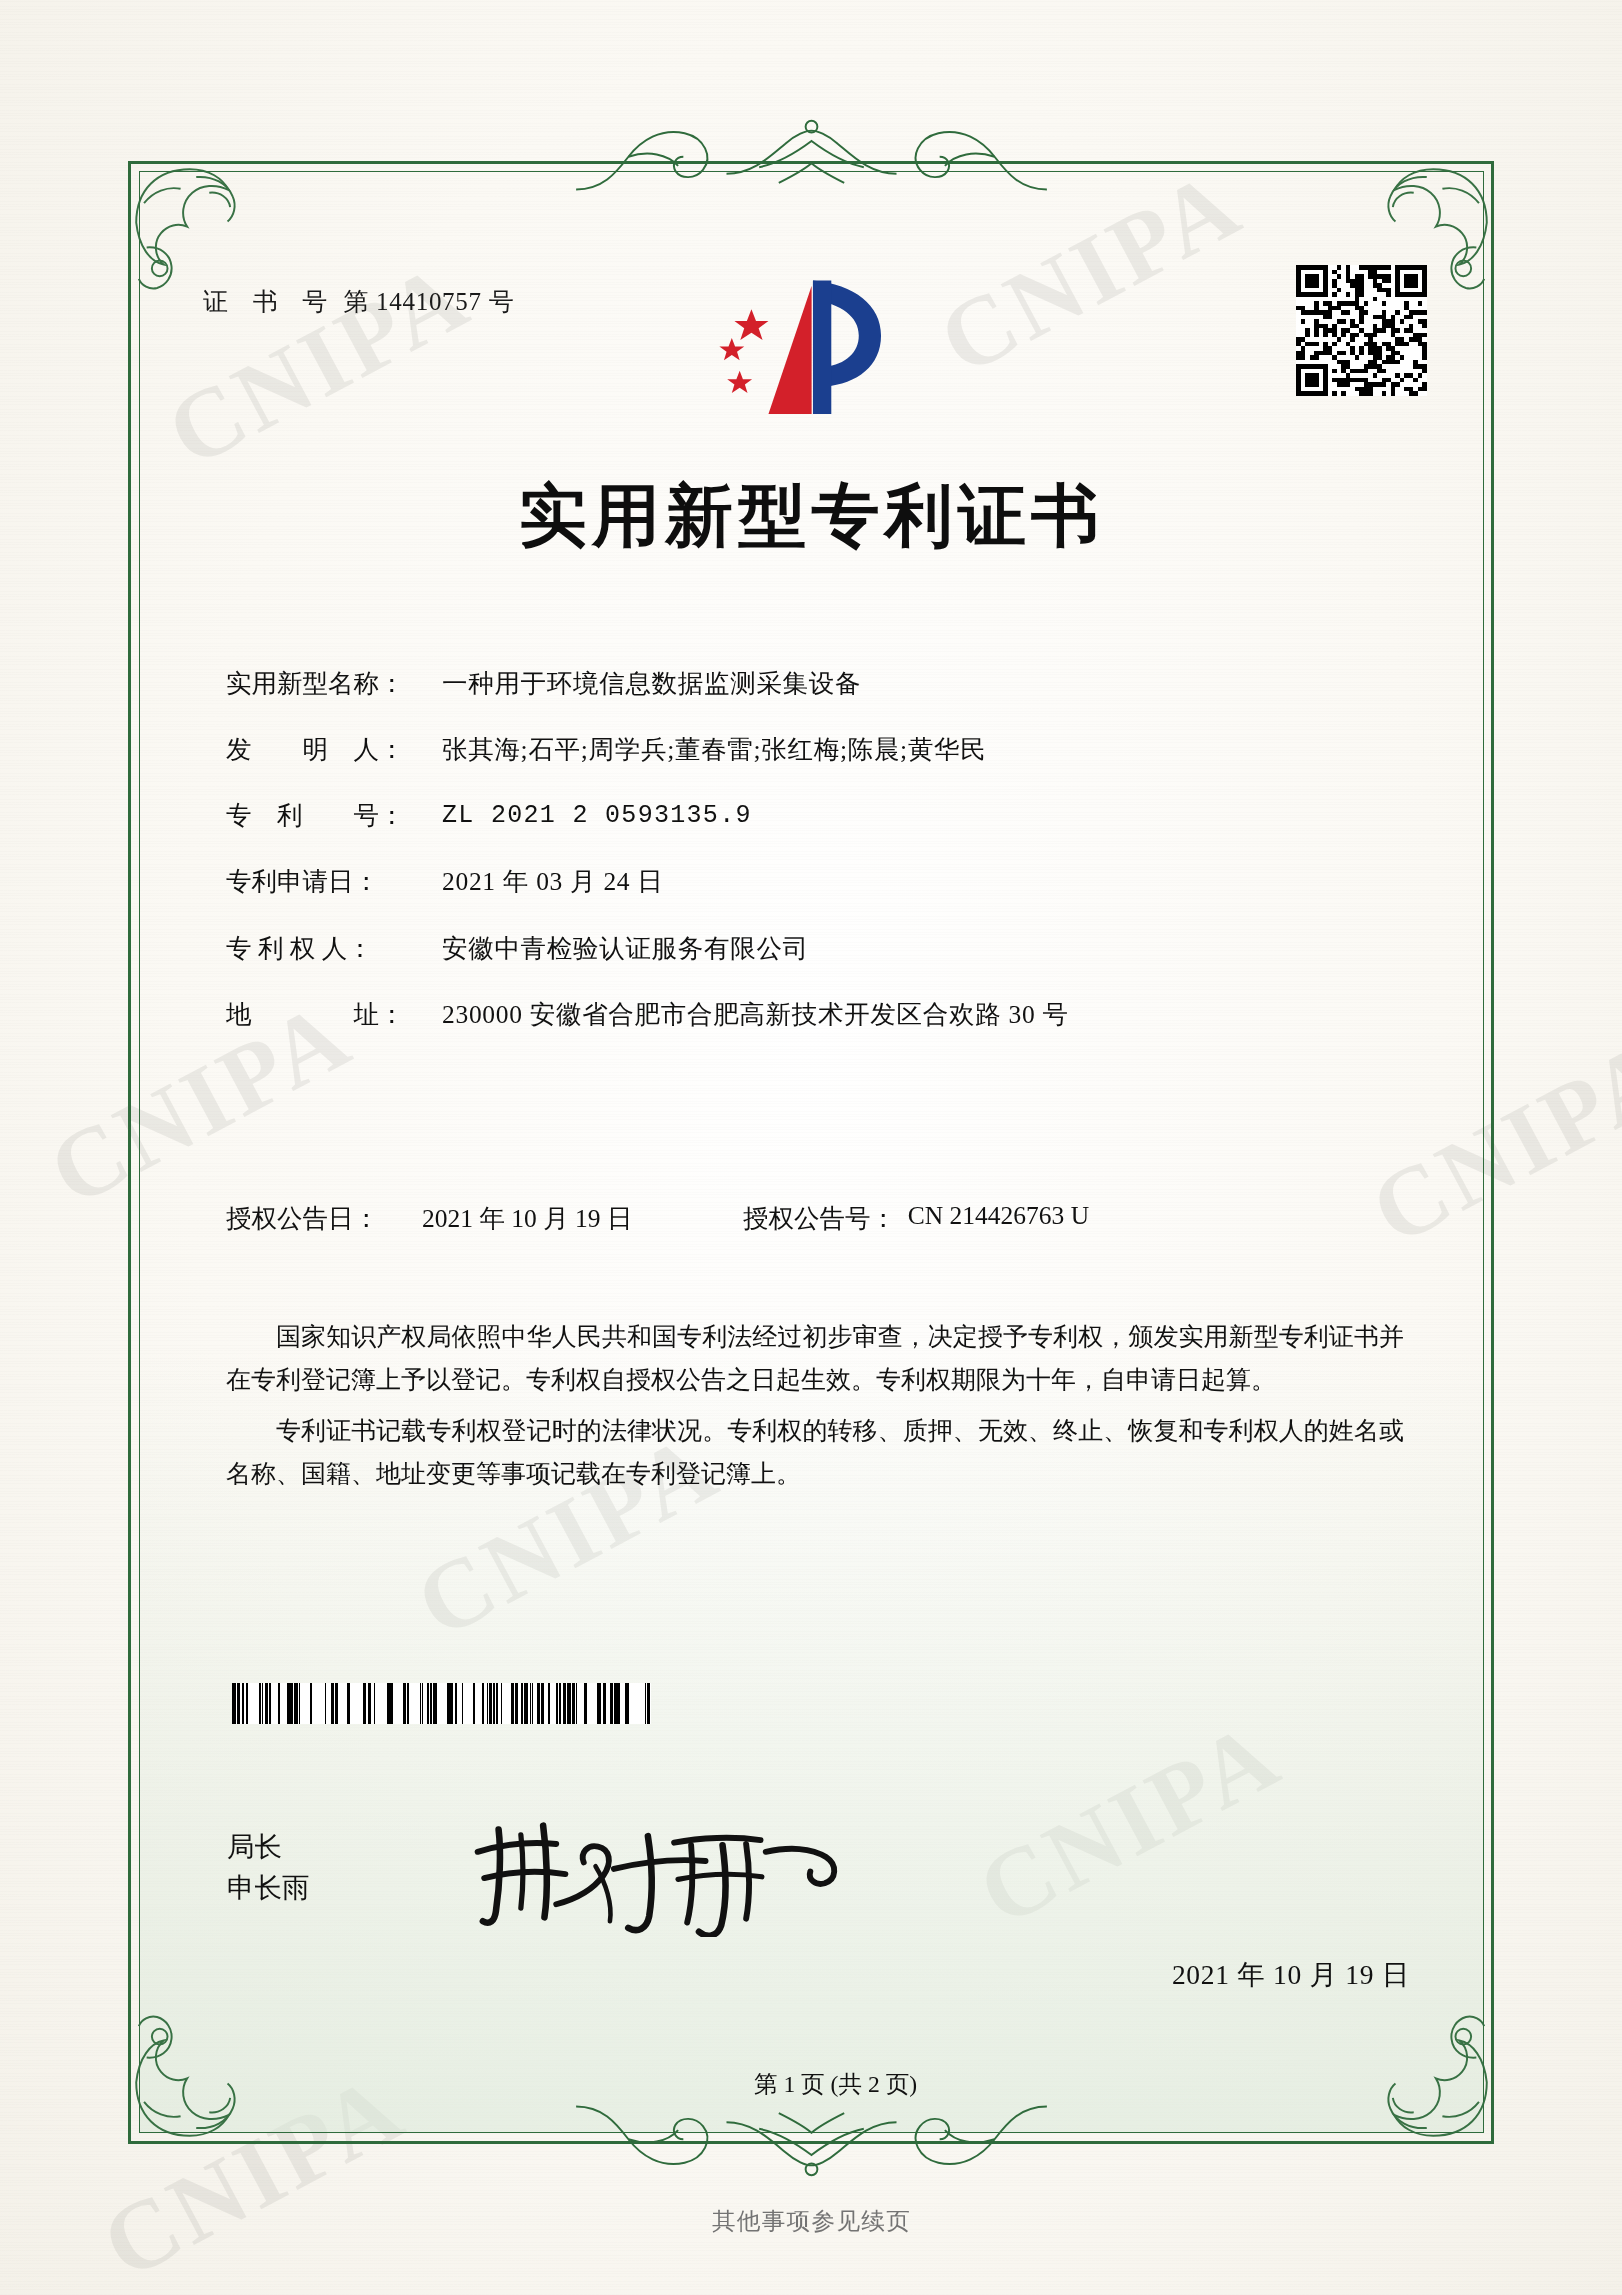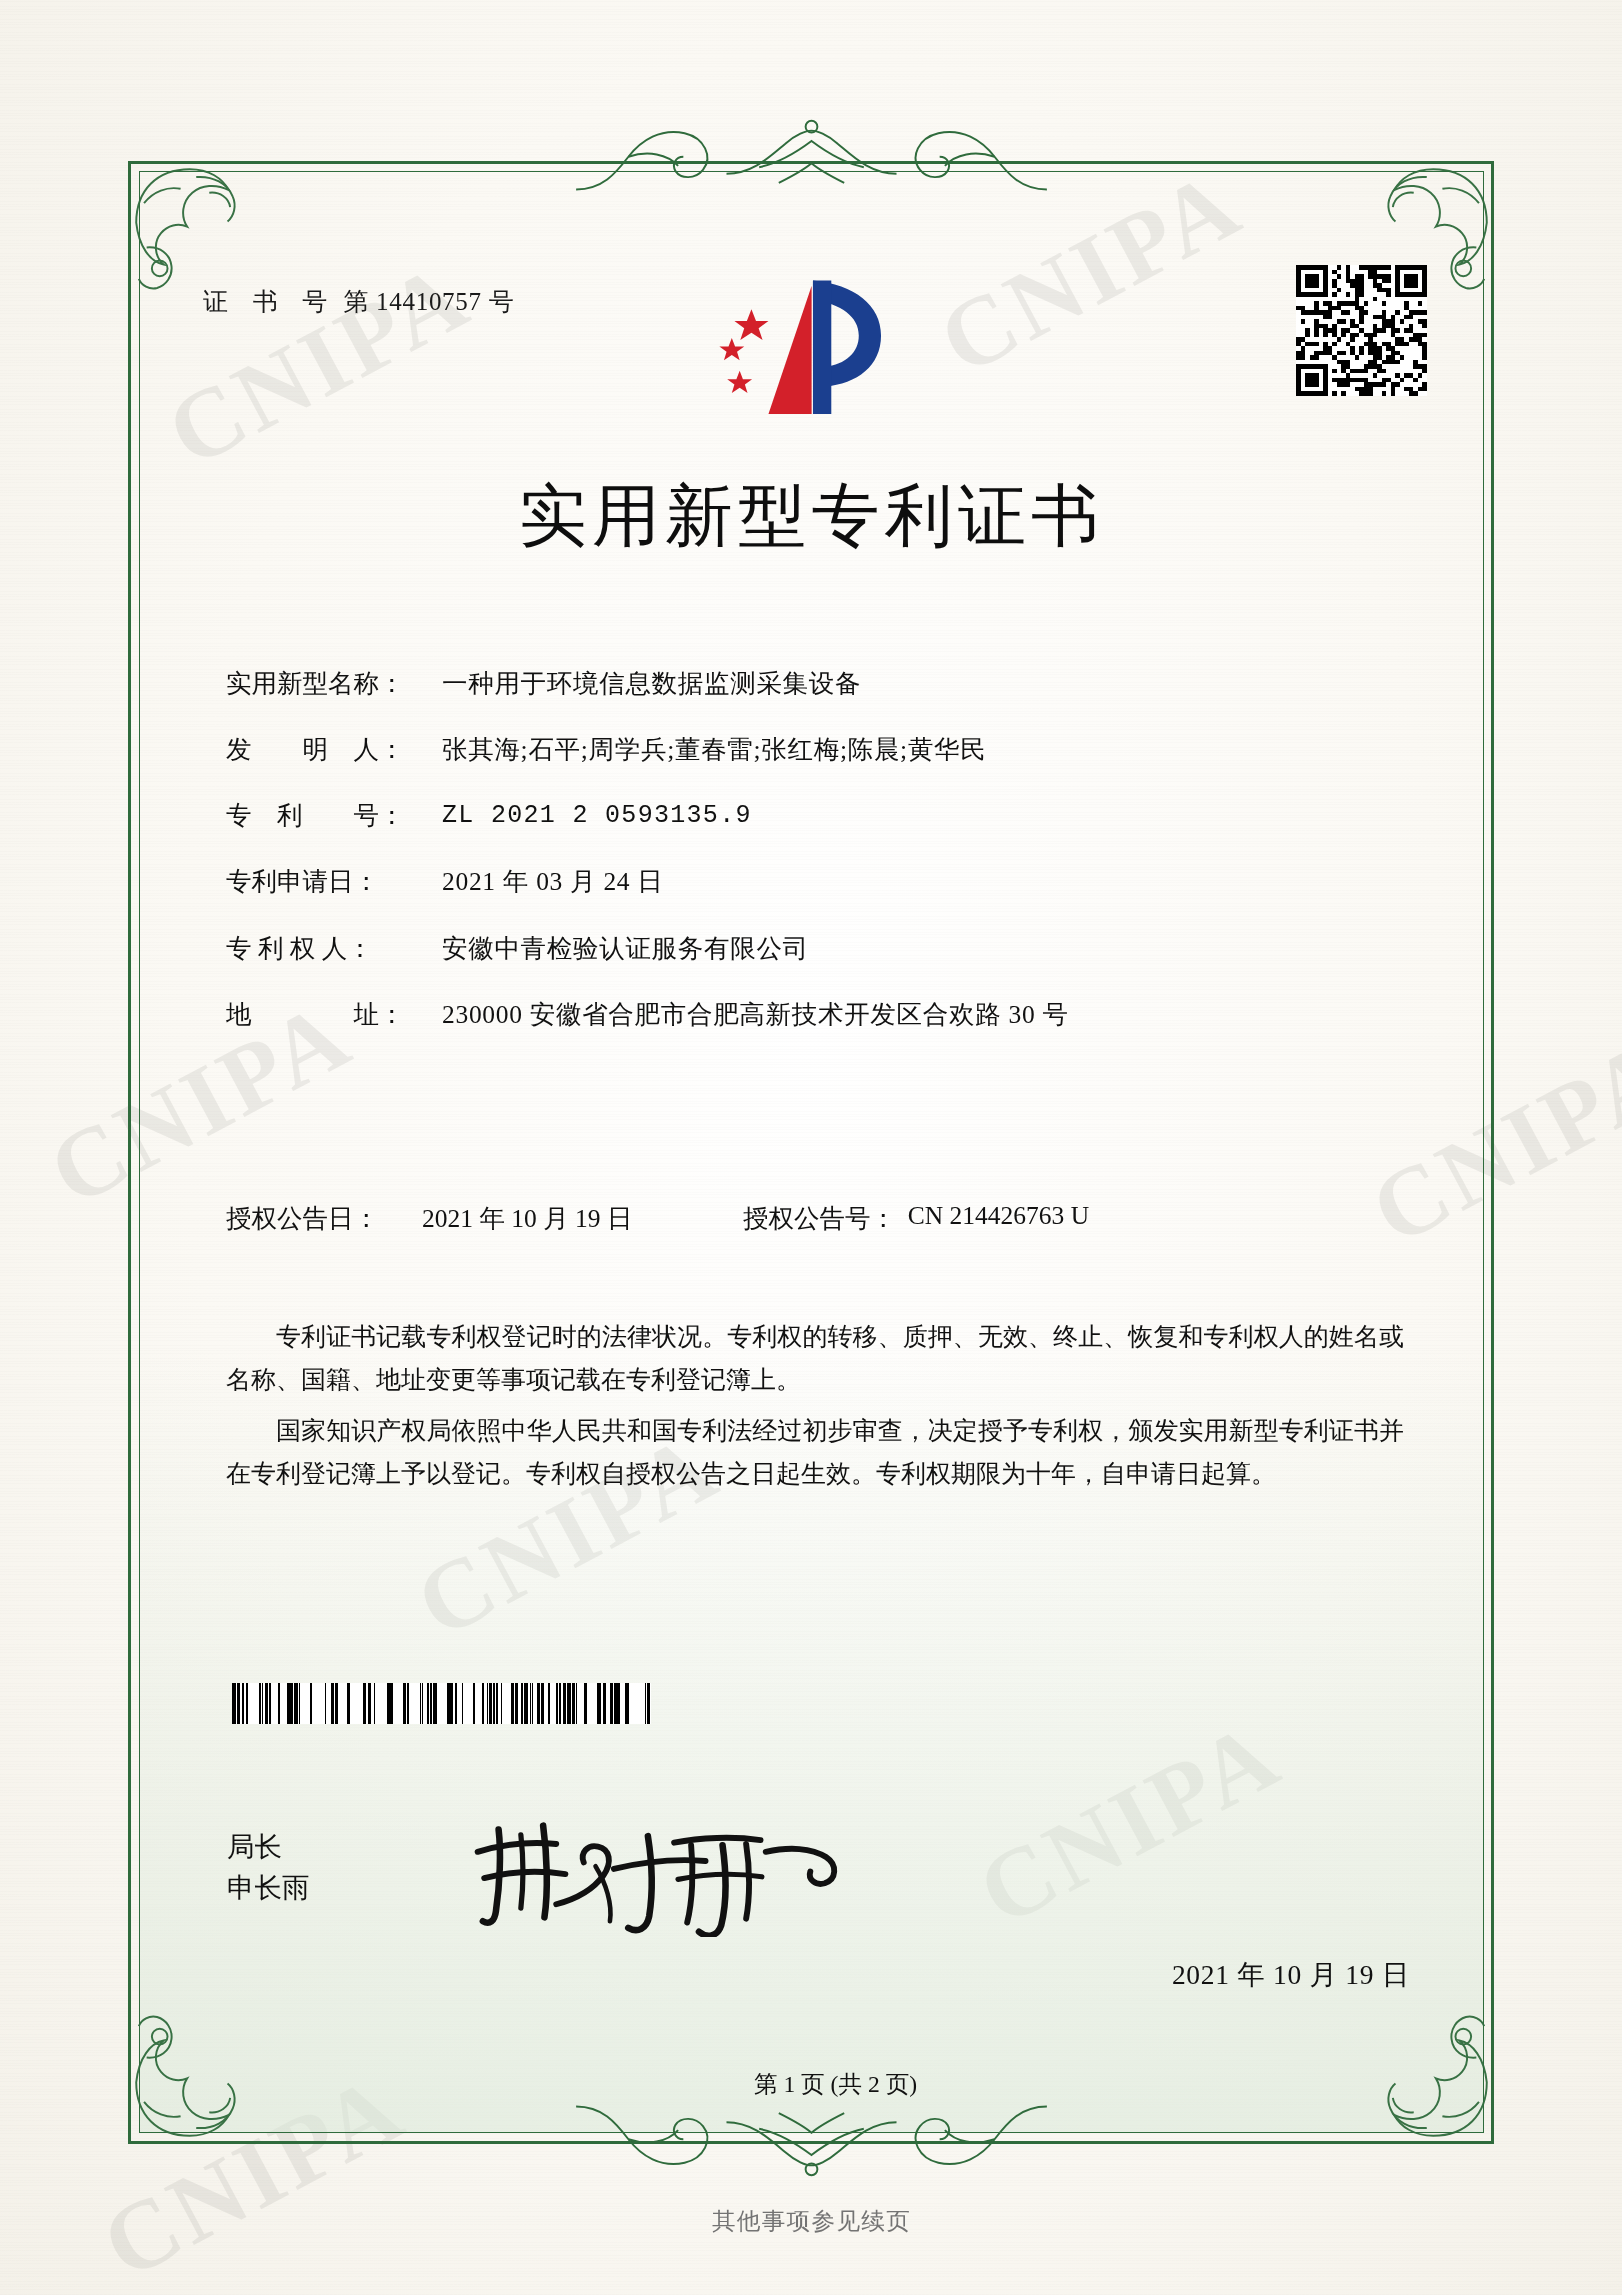--- a/index.html
+++ b/index.html
@@ -124,21 +124,21 @@
     height: 177px;
   }
 
   .main-title {
     position: absolute;
     left: 0;
     right: 0;
     top: 471px;
     text-align: center;
     font-size: 68px;
-    font-weight: normal;
+    font-weight: bold;
     color: #0e0e0e;
     letter-spacing: 5.2px;
     font-family: "DejaVu Serif", "Liberation Serif", serif;
   }
 
   
   .fields {
     position: absolute;
     left: 226px;
     top: 667px;
@@ -697,22 +697,22 @@
     <span class="lab-a">授权公告日：</span>
     <span>2021 年 10 月 19 日</span>
   </div>
   <div class="seg-b">
     <span class="lab-b">授权公告号：</span>
     <span>CN 214426763 U</span>
   </div>
 </div>
 
 <div class="paragraphs" id="paragraphs-container">
+    <p>国家知识产权局依照中华人民共和国专利法经过初步审查，决定授予专利权，颁发实用新型专利证书并在专利登记簿上予以登记。专利权自授权公告之日起生效。专利权期限为十年，自申请日起算。</p>
     <p>专利证书记载专利权登记时的法律状况。专利权的转移、质押、无效、终止、恢复和专利权人的姓名或名称、国籍、地址变更等事项记载在专利登记簿上。</p>
-    <p>国家知识产权局依照中华人民共和国专利法经过初步审查，决定授予专利权，颁发实用新型专利证书并在专利登记簿上予以登记。专利权自授权公告之日起生效。专利权期限为十年，自申请日起算。</p>
   </div>
 
 <div class="barcode">
   <svg id="barcode-svg" viewBox="0 0 640 62" width="419" height="41" shape-rendering="crispEdges">
       <rect width="640" height="62" fill="#fff"></rect>
       <rect x="0" y="0" width="6" height="62" fill="#000"></rect>
       <rect x="7" y="0" width="5" height="62" fill="#000"></rect>
       <rect x="15" y="0" width="4" height="62" fill="#000"></rect>
       <rect x="21" y="0" width="4" height="62" fill="#000"></rect>
       <rect x="42" y="0" width="3" height="62" fill="#000"></rect>

